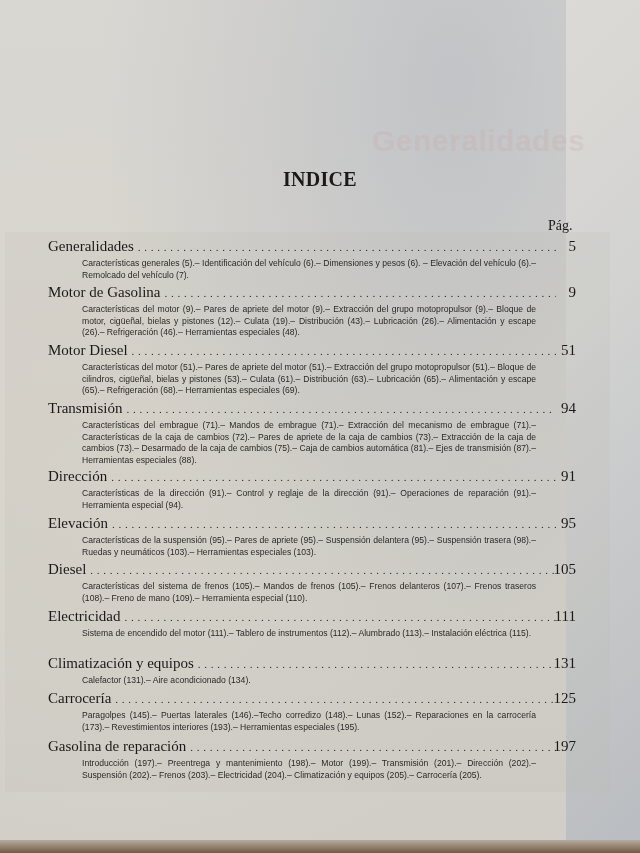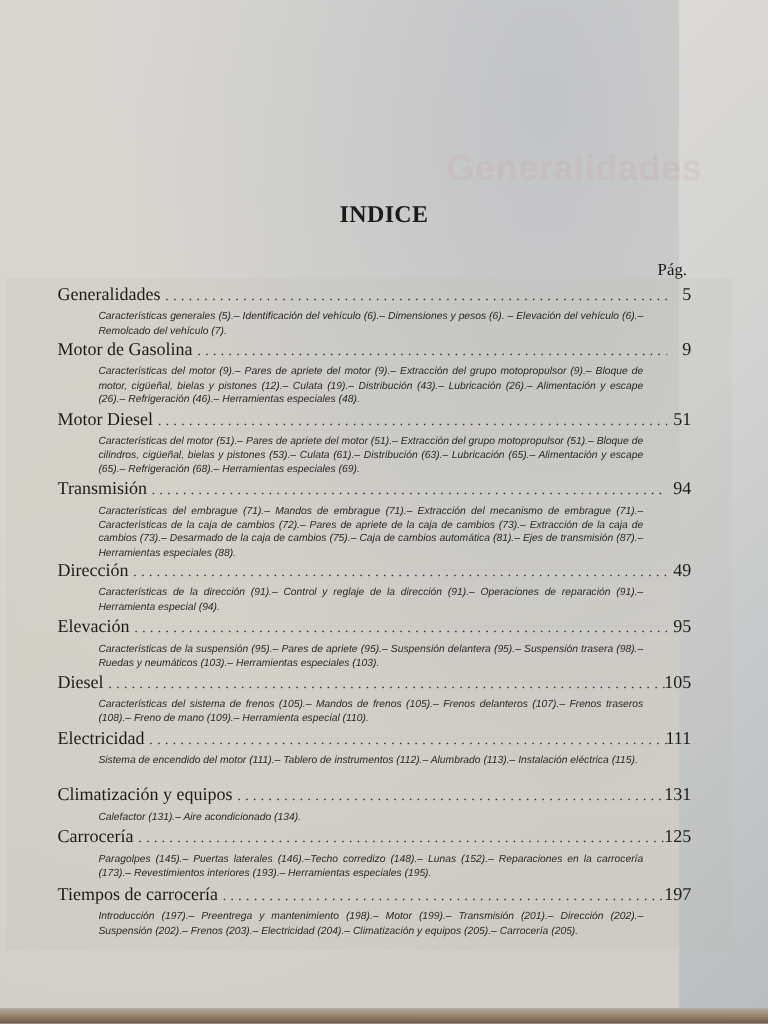--- a/index.html
+++ b/index.html
@@ -97,21 +97,20 @@
     .entry-page {
       position: absolute;
       right: 4px;
       top: 0;
       font-size: 15px;
     }
     .entry-sub {
       margin-left: 34px;
       width: 454px;
       font-family: "Liberation Sans", sans-serif;
-      font-style: italic;
       font-size: 8.6px;
       line-height: 11.5px;
       color: #2b2927;
       text-align: justify;
     }
     .toc .entry { position: absolute; left: 0; width: 532px; }
   </style>
 </head>
 <body>
 
@@ -158,21 +157,21 @@
       </div>
       <span class="entry-page">94</span>
       <div class="entry-sub">Características del embrague (71).– Mandos de embrague (71).– Extracción del mecanismo de embrague (71).– Características de la caja de cambios (72).– Pares de apriete de la caja de cambios (73).– Extracción de la caja de cambios (73).– Desarmado de la caja de cambios (75).– Caja de cambios automática (81).– Ejes de transmisión (87).– Herramientas especiales (88).</div>
     </div>
 
     <div class="entry" style="top:230px">
       <div class="entry-line">
         <span class="entry-title">Dirección</span>
         <span class="dots"></span>
       </div>
-      <span class="entry-page">49</span>
+      <span class="entry-page">91</span>
       <div class="entry-sub">Características de la dirección (91).– Control y reglaje de la dirección (91).– Operaciones de reparación (91).– Herramienta especial (94).</div>
     </div>
 
     <div class="entry" style="top:277px">
       <div class="entry-line">
         <span class="entry-title">Elevación</span>
         <span class="dots"></span>
       </div>
       <span class="entry-page">95</span>
       <div class="entry-sub">Características de la suspensión (95).– Pares de apriete (95).– Suspensión delantera (95).– Suspensión trasera (98).– Ruedas y neumáticos (103).– Herramientas especiales (103).</div>
@@ -209,21 +208,21 @@
       <div class="entry-line">
         <span class="entry-title">Carrocería</span>
         <span class="dots"></span>
       </div>
       <span class="entry-page">125</span>
       <div class="entry-sub">Paragolpes (145).– Puertas laterales (146).–Techo corredizo (148).– Lunas (152).– Reparaciones en la carrocería (173).– Revestimientos interiores (193).– Herramientas especiales (195).</div>
     </div>
 
     <div class="entry" style="top:500px">
       <div class="entry-line">
-        <span class="entry-title">Tiempos de carrocería</span>
+        <span class="entry-title">Gasolina de reparación</span>
         <span class="dots"></span>
       </div>
       <span class="entry-page">197</span>
       <div class="entry-sub">Introducción (197).– Preentrega y mantenimiento (198).– Motor (199).– Transmisión (201).– Dirección (202).– Suspensión (202).– Frenos (203).– Electricidad (204).– Climatización y equipos (205).– Carrocería (205).</div>
     </div>
 
   </div>
 </div>
 <div class="bottom-edge"></div>
 

